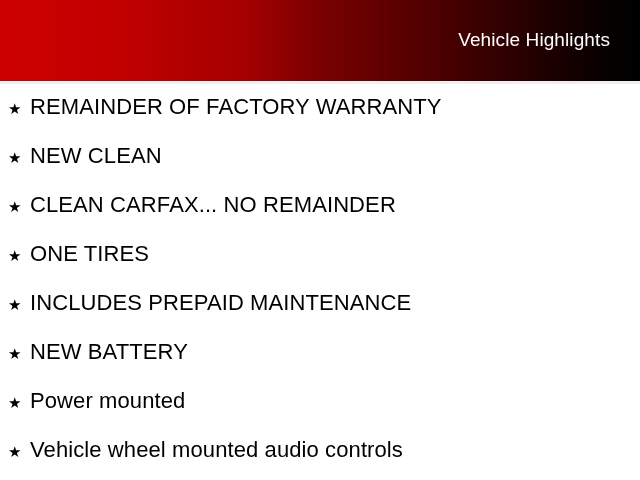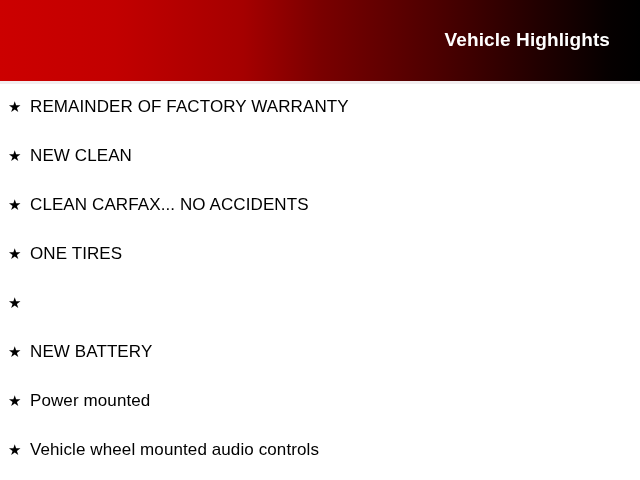--- a/index.html
+++ b/index.html
@@ -40,21 +40,21 @@
     box-sizing: border-box;
     overflow: hidden;
   }
 
   #header-title {
     position: absolute;
     right: 30px;
     top: 29px;
     color: #ffffff;
     font-size: 19px;
-    font-weight: bold;
+    font-weight: normal;
     line-height: 22px;
     letter-spacing: 0.1px;
     white-space: nowrap;
   }
 
   #header-underline {
     width: 640px;
     height: 3px;
     background: #f2eef0;
   }
@@ -86,21 +86,21 @@
     width: 22px;
     color: #000000;
     font-size: 15px;
     line-height: 20px;
     text-align: left;
   }
 
   .highlight-label {
     flex: 0 1 auto;
     color: #000000;
-    font-size: 17px;
+    font-size: 22px;
     line-height: 20px;
     font-weight: normal;
     letter-spacing: 0.1px;
     white-space: nowrap;
   }
 </style>
 </head>
 <body>
 
 <div id="page">
@@ -118,30 +118,31 @@
       <span class="highlight-label">REMAINDER OF FACTORY WARRANTY</span>
     </li>
 
     <li class="highlight-row">
       <span class="star-bullet">★</span>
       <span class="highlight-label">NEW CLEAN</span>
     </li>
 
     <li class="highlight-row">
       <span class="star-bullet">★</span>
-      <span class="highlight-label">CLEAN CARFAX... NO ACCIDENTS</span>
+      <span class="highlight-label">CLEAN CARFAX... NO REMAINDER</span>
     </li>
 
     <li class="highlight-row">
       <span class="star-bullet">★</span>
       <span class="highlight-label">ONE TIRES</span>
     </li>
 
     <li class="highlight-row">
       <span class="star-bullet">★</span>
+      <span class="highlight-label">INCLUDES PREPAID MAINTENANCE</span>
     </li>
 
     <li class="highlight-row">
       <span class="star-bullet">★</span>
       <span class="highlight-label">NEW BATTERY</span>
     </li>
 
     <li class="highlight-row">
       <span class="star-bullet">★</span>
       <span class="highlight-label">Power mounted</span>

